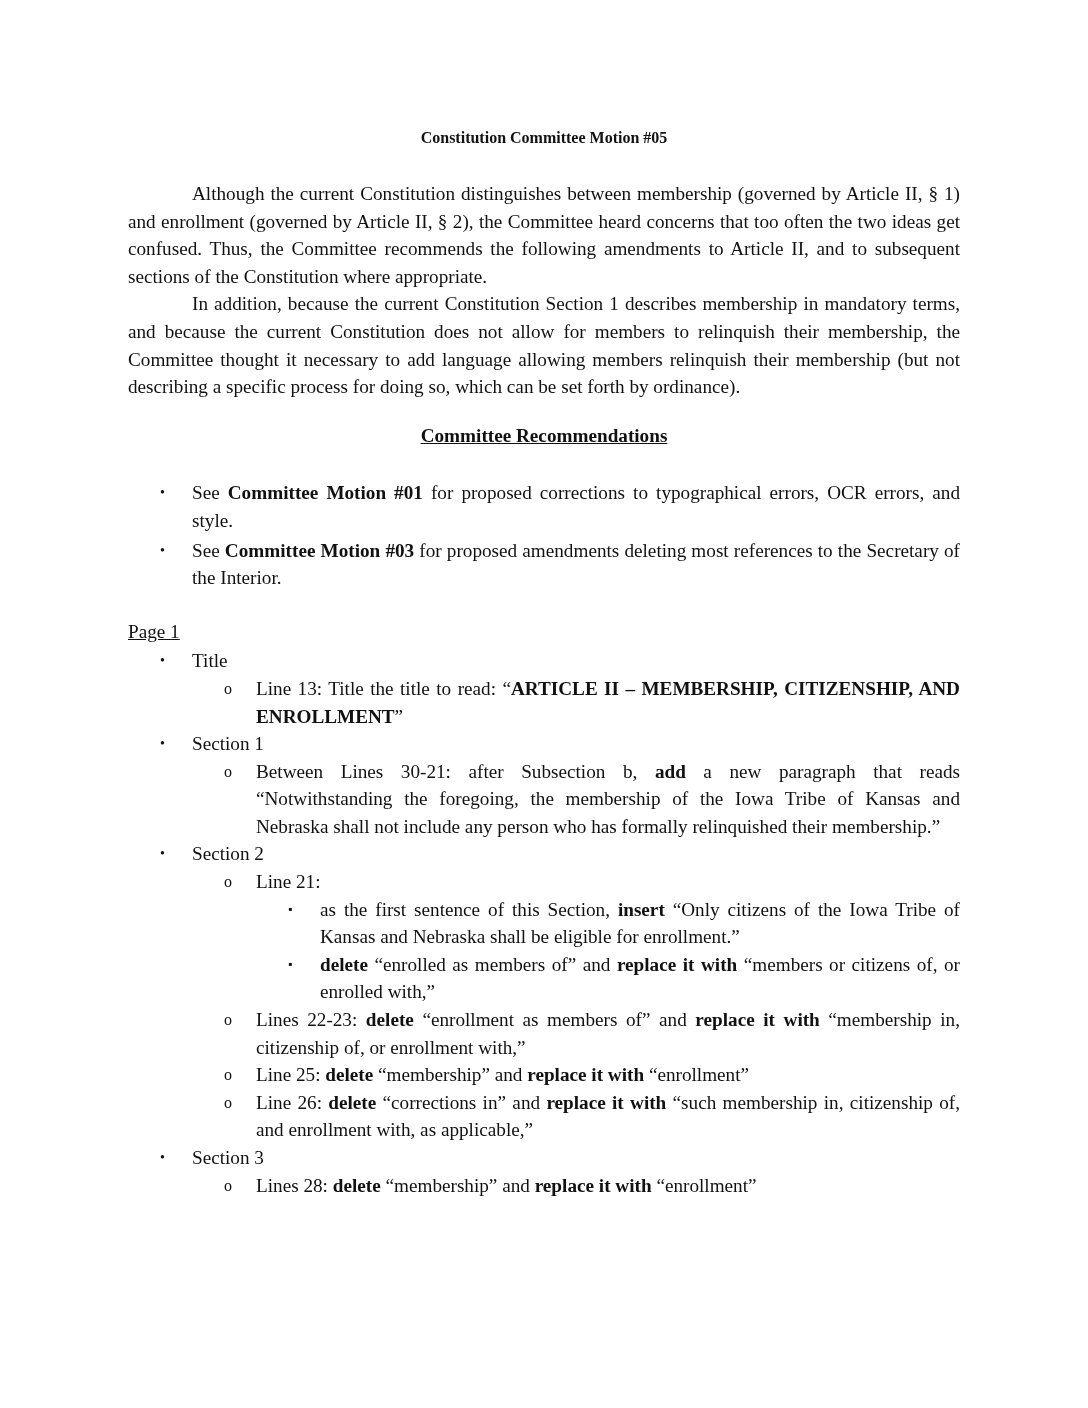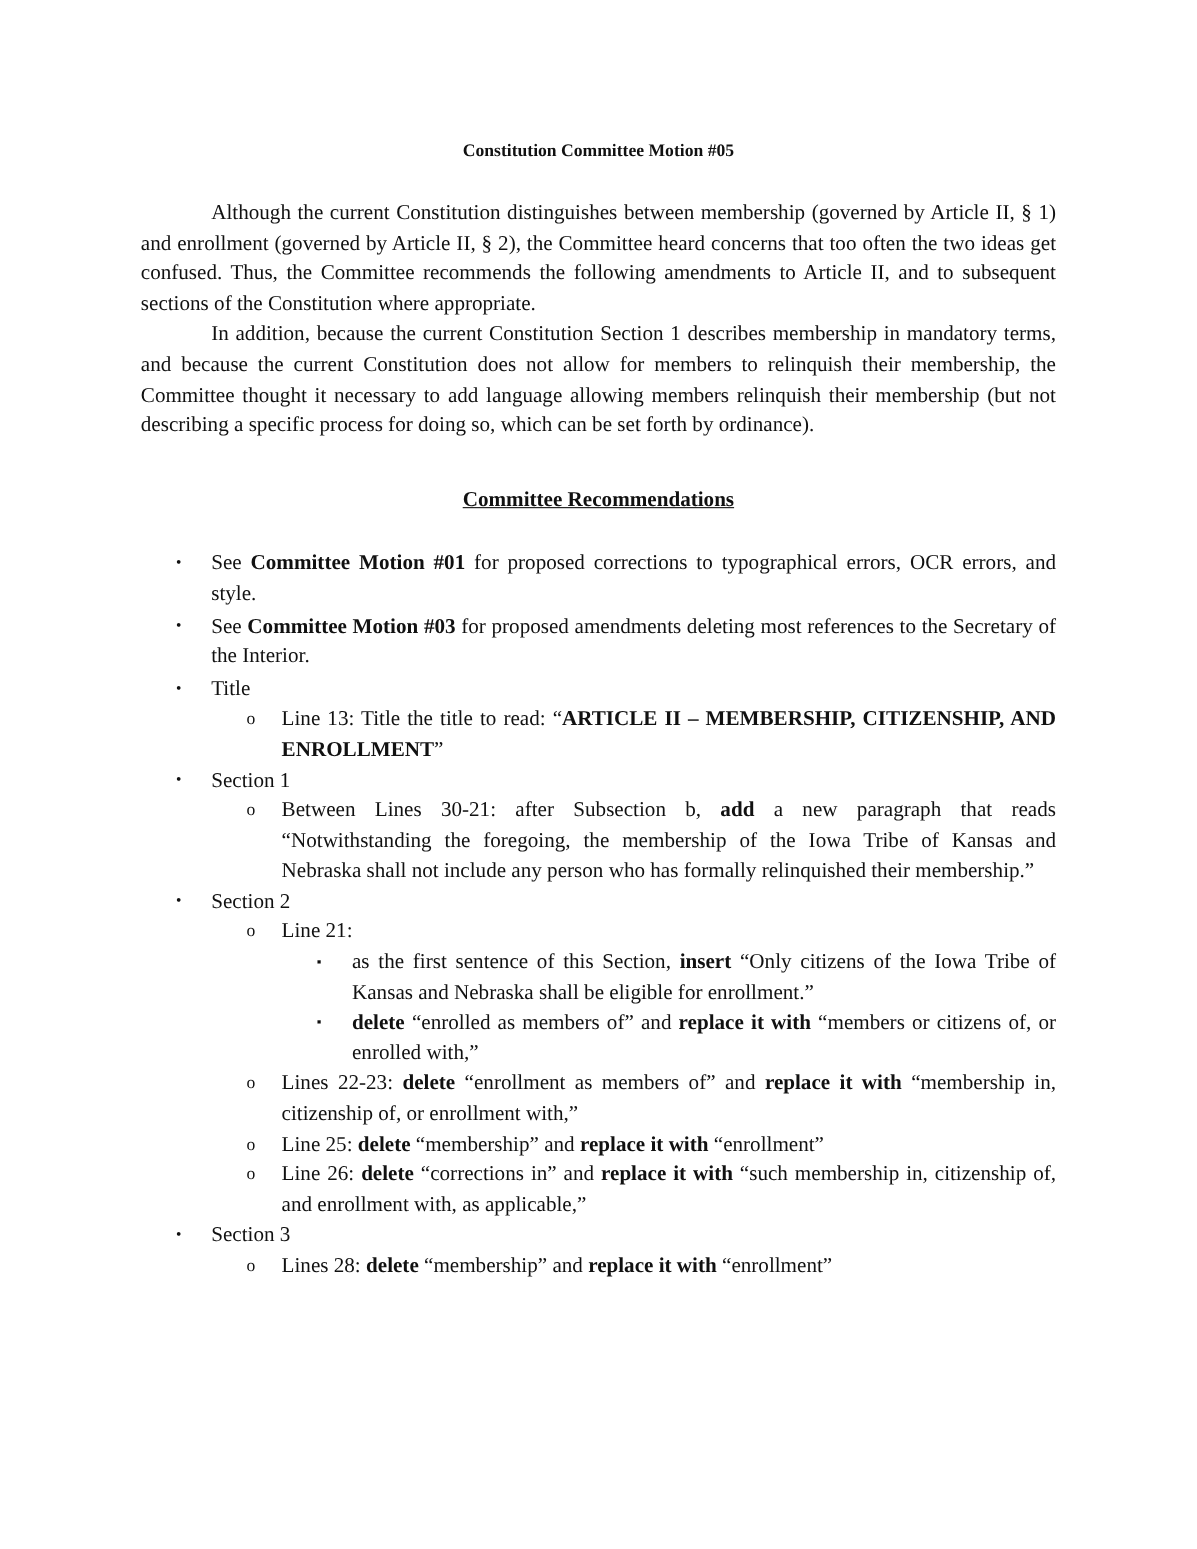--- a/index.html
+++ b/index.html
@@ -2,21 +2,21 @@
 <html><head>
 <meta charset="utf-8">
 <style>
   html, body { margin: 0; padding: 0; background: #ffffff; }
   body { width: 1088px; height: 1408px; position: relative; overflow: hidden;
          font-family: "Liberation Serif", "DejaVu Serif", serif; color: #111; }
   .page { position: absolute; left: 128px; top: 124px; width: 832px; font-size: 19.2px; line-height: 27.6px; }
   .title { text-align: center; font-weight: bold; font-size: 16px; line-height: 28px; }
   .para { text-align: justify; text-indent: 64px; margin: 0; }
   .gap1 { height: 28px; }
-  .heading { text-align: center; font-weight: bold; text-decoration: underline; margin-top: 40px; margin-bottom: 30px; }
+  .heading { text-align: center; font-weight: bold; text-decoration: underline; margin-top: 21px; margin-bottom: 30px; }
   ul { margin: 0; padding: 0; list-style: none; }
   .l1 { position: relative; padding-left: 64px; text-align: justify; }
   .l1 > .mk { position: absolute; left: 32px; top: 0; font-size: 14px; }
   .l2 { position: relative; padding-left: 128px; text-align: justify; }
   .l2 > .mk { position: absolute; left: 96px; top: 0; font-size: 16px; }
   .l3 { position: relative; padding-left: 192px; text-align: justify; }
   .l3 > .mk { position: absolute; left: 160px; top: 0; font-size: 12px; }
   .recs li { margin-bottom: 2px; }
   .pagelabel { text-decoration: underline; margin-top: 26px; margin-bottom: 2px; }
   b { font-weight: bold; }
@@ -38,20 +38,21 @@
     <li class="l1">
       <span class="mk">•</span>
       <span>See </span><b>Committee Motion #01</b><span> for proposed corrections to typographical errors, OCR errors, and style.</span>
     </li>
     <li class="l1">
       <span class="mk">•</span>
       <span>See </span><b>Committee Motion #03</b><span> for proposed amendments deleting most references to the Secretary of the Interior.</span>
     </li>
   </ul>
 
+  <div class="pagelabel">Page 1</div>
 
   <ul>
 
     <li class="l1">
       <span class="mk">•</span>
       <span>Title</span>
     </li>
     <li class="l2">
       <span class="mk">o</span>
       <span>Line 13: Title the title to read: “</span><b>ARTICLE II – MEMBERSHIP, CITIZENSHIP, AND ENROLLMENT</b><span>”</span>

